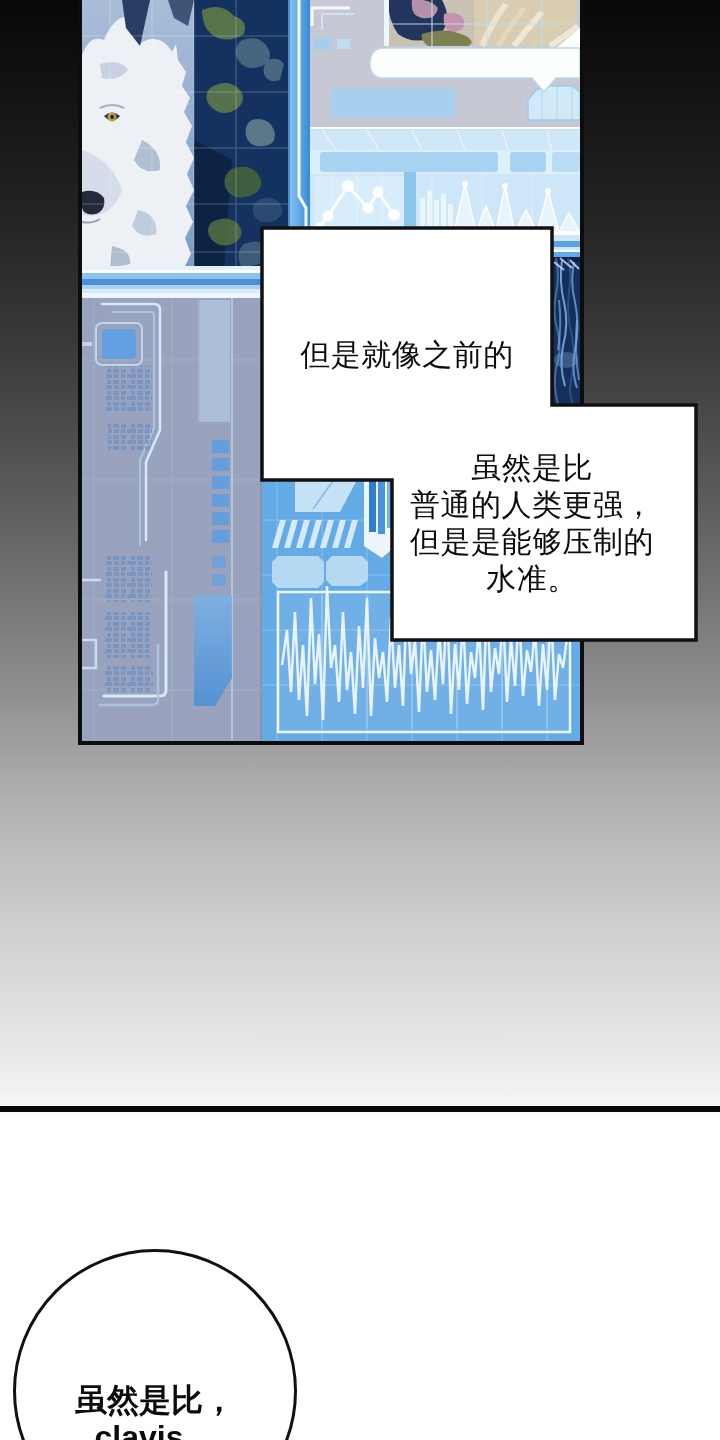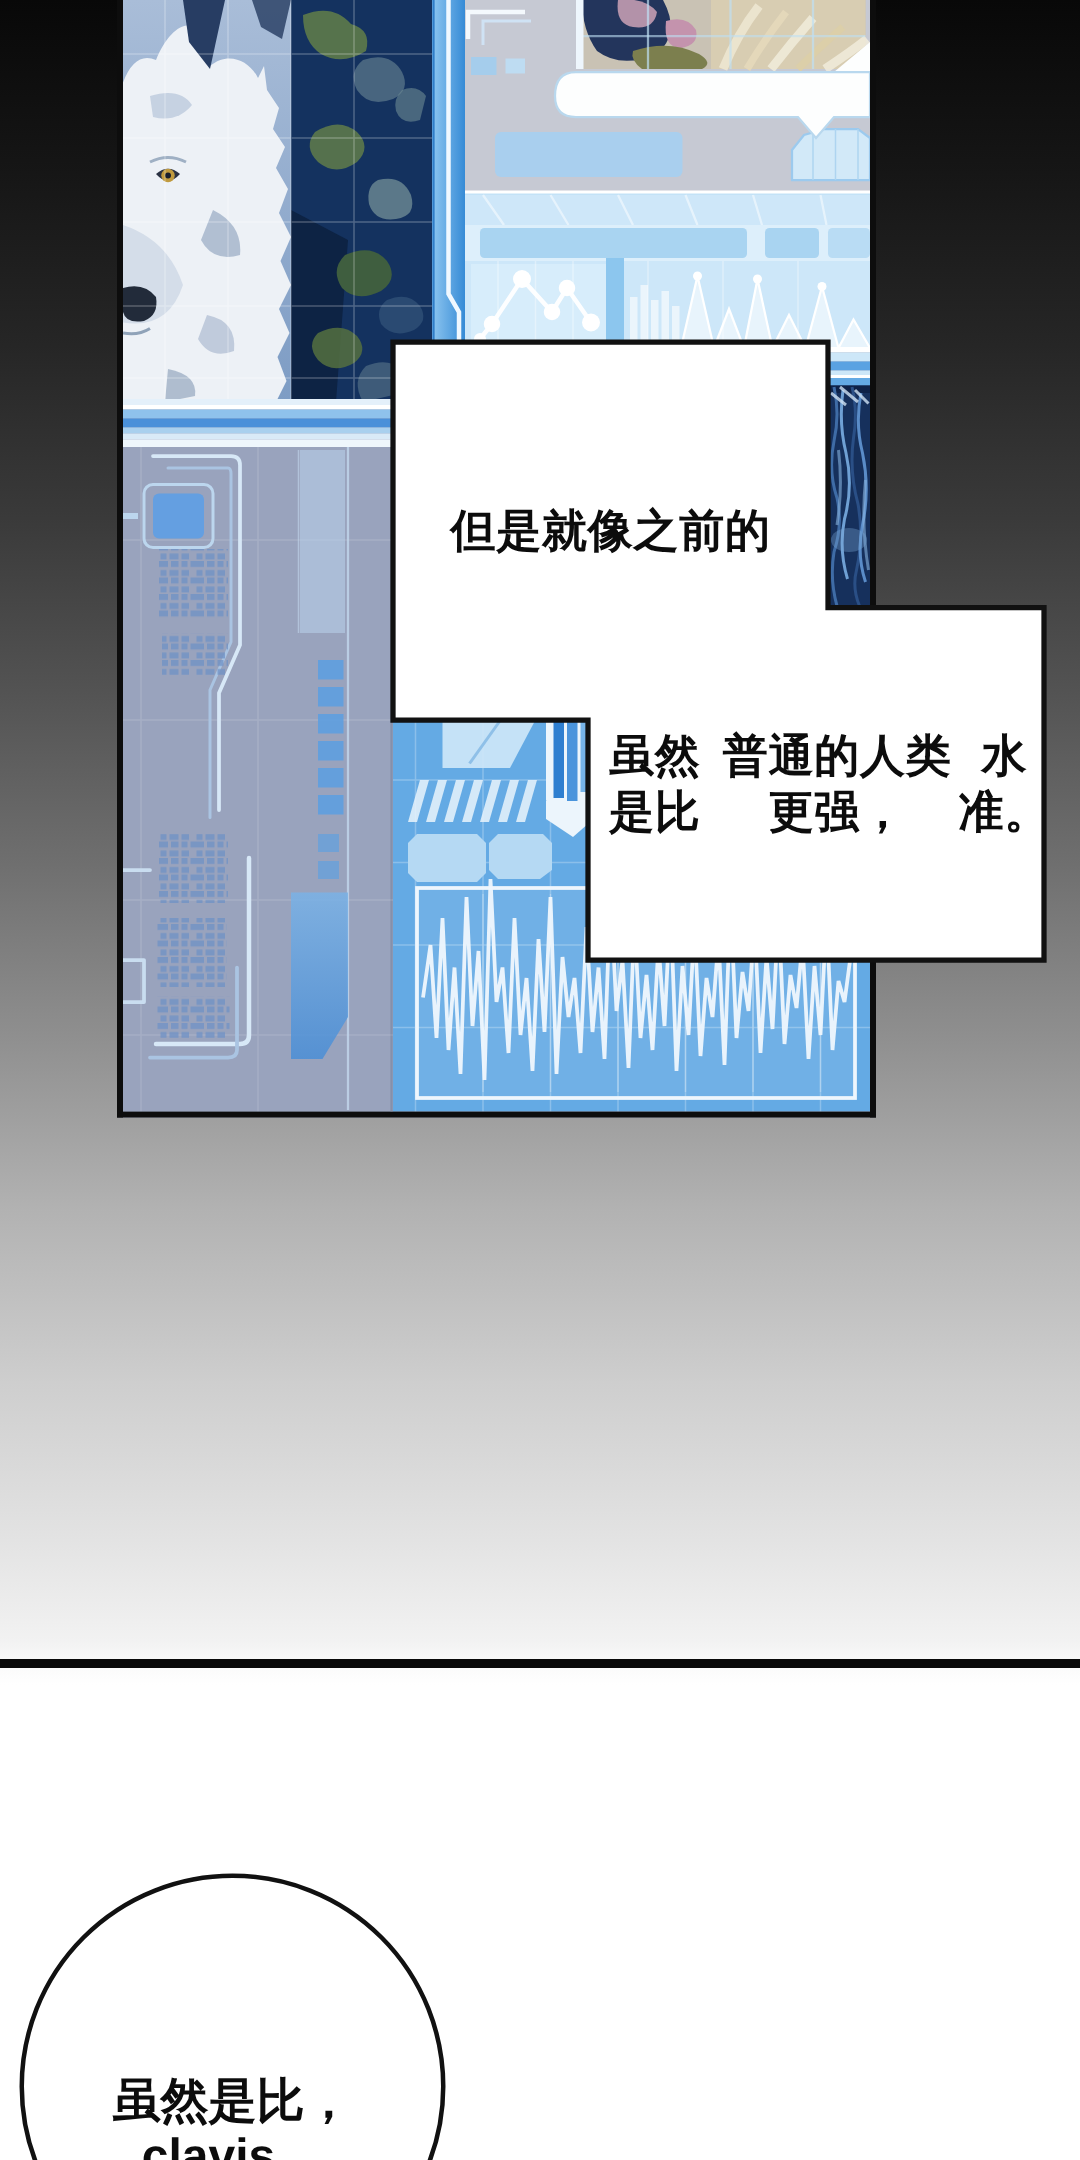--- a/index.html
+++ b/index.html
@@ -12,26 +12,26 @@
       #f2f2f2 76%,#fafafa 77%,#ffffff 78%,#ffffff 100%);
   }
   .panel{
     position:absolute;left:78px;top:0;width:498px;height:741px;
     border-left:4px solid #0d0d0d;border-right:4px solid #0d0d0d;border-bottom:4px solid #0d0d0d;
     background:#9aa4be;
   }
   .panel svg{display:block;}
   .caption-outline{position:absolute;left:0;top:0;pointer-events:none;}
   .caption{
-    position:absolute;display:flex;flex-direction:row;justify-content:center;
+    position:absolute;display:flex;flex-direction:column;justify-content:center;
     align-items:center;text-align:center;color:#0c0c0c;
-    font-weight:700;font-size:30px;line-height:39px;letter-spacing:0.5px;
+    font-weight:400;font-size:30px;line-height:39px;letter-spacing:0.5px;
   }
   .caption1{left:262px;top:228px;width:290px;height:252px;}
-  .caption2{left:396px;top:405px;width:304px;height:235px;line-height:37px;}
+  .caption2{left:380px;top:405px;width:304px;height:235px;line-height:37px;}
   .divider{position:absolute;left:0;top:1106px;width:720px;height:6px;background:#0a0a0a;}
   .speech{
     position:absolute;left:13px;top:1249px;width:278px;height:278px;
     background:#ffffff;border:3px solid #111;border-radius:50%;
     display:flex;flex-direction:column;justify-content:center;align-items:center;
     text-align:center;color:#0c0c0c;font-weight:800;font-size:32px;line-height:37px;
   }
   .speech .shift{transform:translateY(28px);}
 </style>
 </head>
@@ -360,20 +360,21 @@
     <path d="M262,228 H552 V405 H696 V640 H392 V480 H262 Z" fill="#ffffff" stroke="#111111" stroke-width="3.5"></path>
   </svg>
 
   <div class="caption caption1">
     <span>但是就像之前的</span>
   </div>
 
   <div class="caption caption2">
     <span>虽然是比</span>
     <span>普通的人类更强，</span>
+    <span>但是是能够压制的</span>
     <span>水准。</span>
   </div>
 
   <div class="divider"></div>
 
   <div class="speech">
     <div class="shift">
       <div>虽然是比，</div>
       <div>clavis。</div>
     </div>

